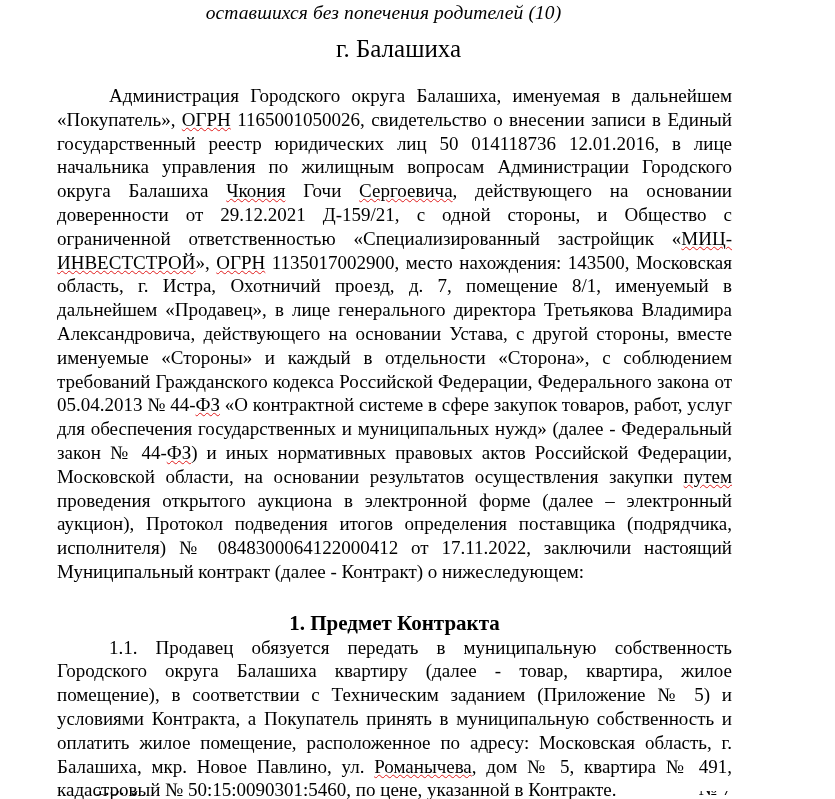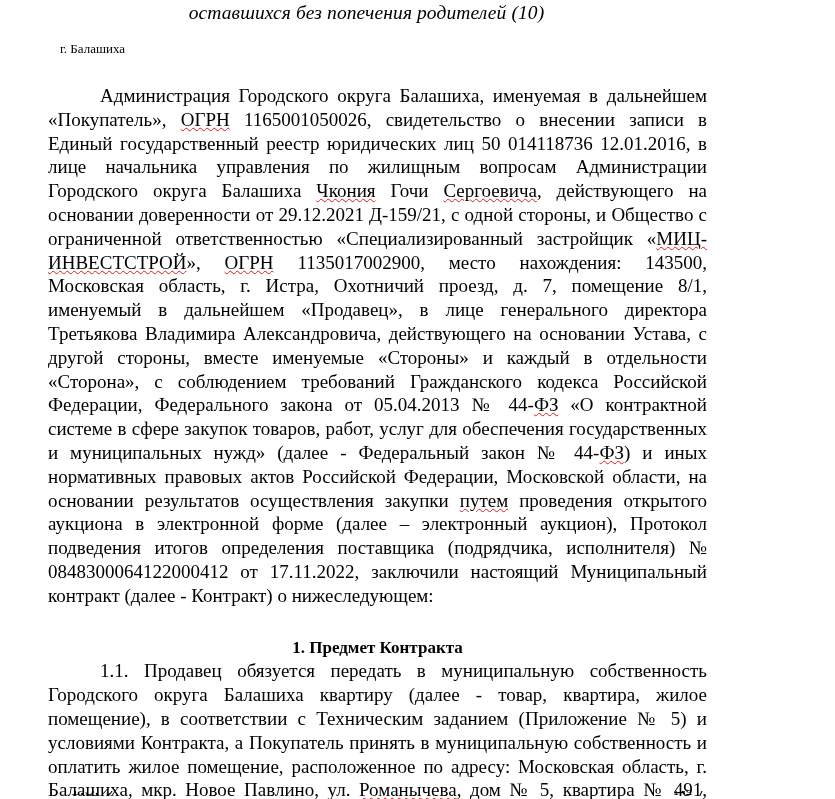--- a/index.html
+++ b/index.html
@@ -14,39 +14,40 @@
     font-family: "Liberation Serif", "DejaVu Serif", serif;
     color: #000000;
     -webkit-font-smoothing: antialiased;
   }
 
   #page {
     position: relative;
     width: 725px;
     height: 799px;
     box-sizing: border-box;
-    padding: 0 14px 0 30px;
+    padding: 0 14px 0 14px;
+    margin-left: 25px;
   }
 
   
   .hdr-continuation {
     text-align: center;
     font-style: italic;
     font-size: 19.5px;
     line-height: 24px;
     letter-spacing: 0.1px;
     margin: 1px 0 0 0;
     padding-right: 8px;
   }
 
   .place-date-row {
     display: flex;
-    justify-content: space-between;
+    justify-content: center;
     align-items: baseline;
-    font-size: 13px;
+    font-size: 25px;
     line-height: 24px;
     margin-top: 12px;
     padding: 0 8px 0 30px;
   }
   .place-date-row .city { white-space: nowrap; }
   .place-date-row .date { white-space: nowrap; }
 
   
   .body-wrap {
     margin-top: 23px;
@@ -59,21 +60,21 @@
     line-height: 23.8px;
     text-align: justify;
     text-justify: inter-word;
     text-indent: 52px;
     hyphens: none;
   }
 
   
   h2.section-title {
     margin: 28px 0 0 0;
-    font-size: 17px;
+    font-size: 21px;
     line-height: 23.8px;
     font-weight: bold;
     text-align: center;
     letter-spacing: 0px;
   }
 
   p.para + p.para { margin-top: 0; }
 
   
   .sp {

